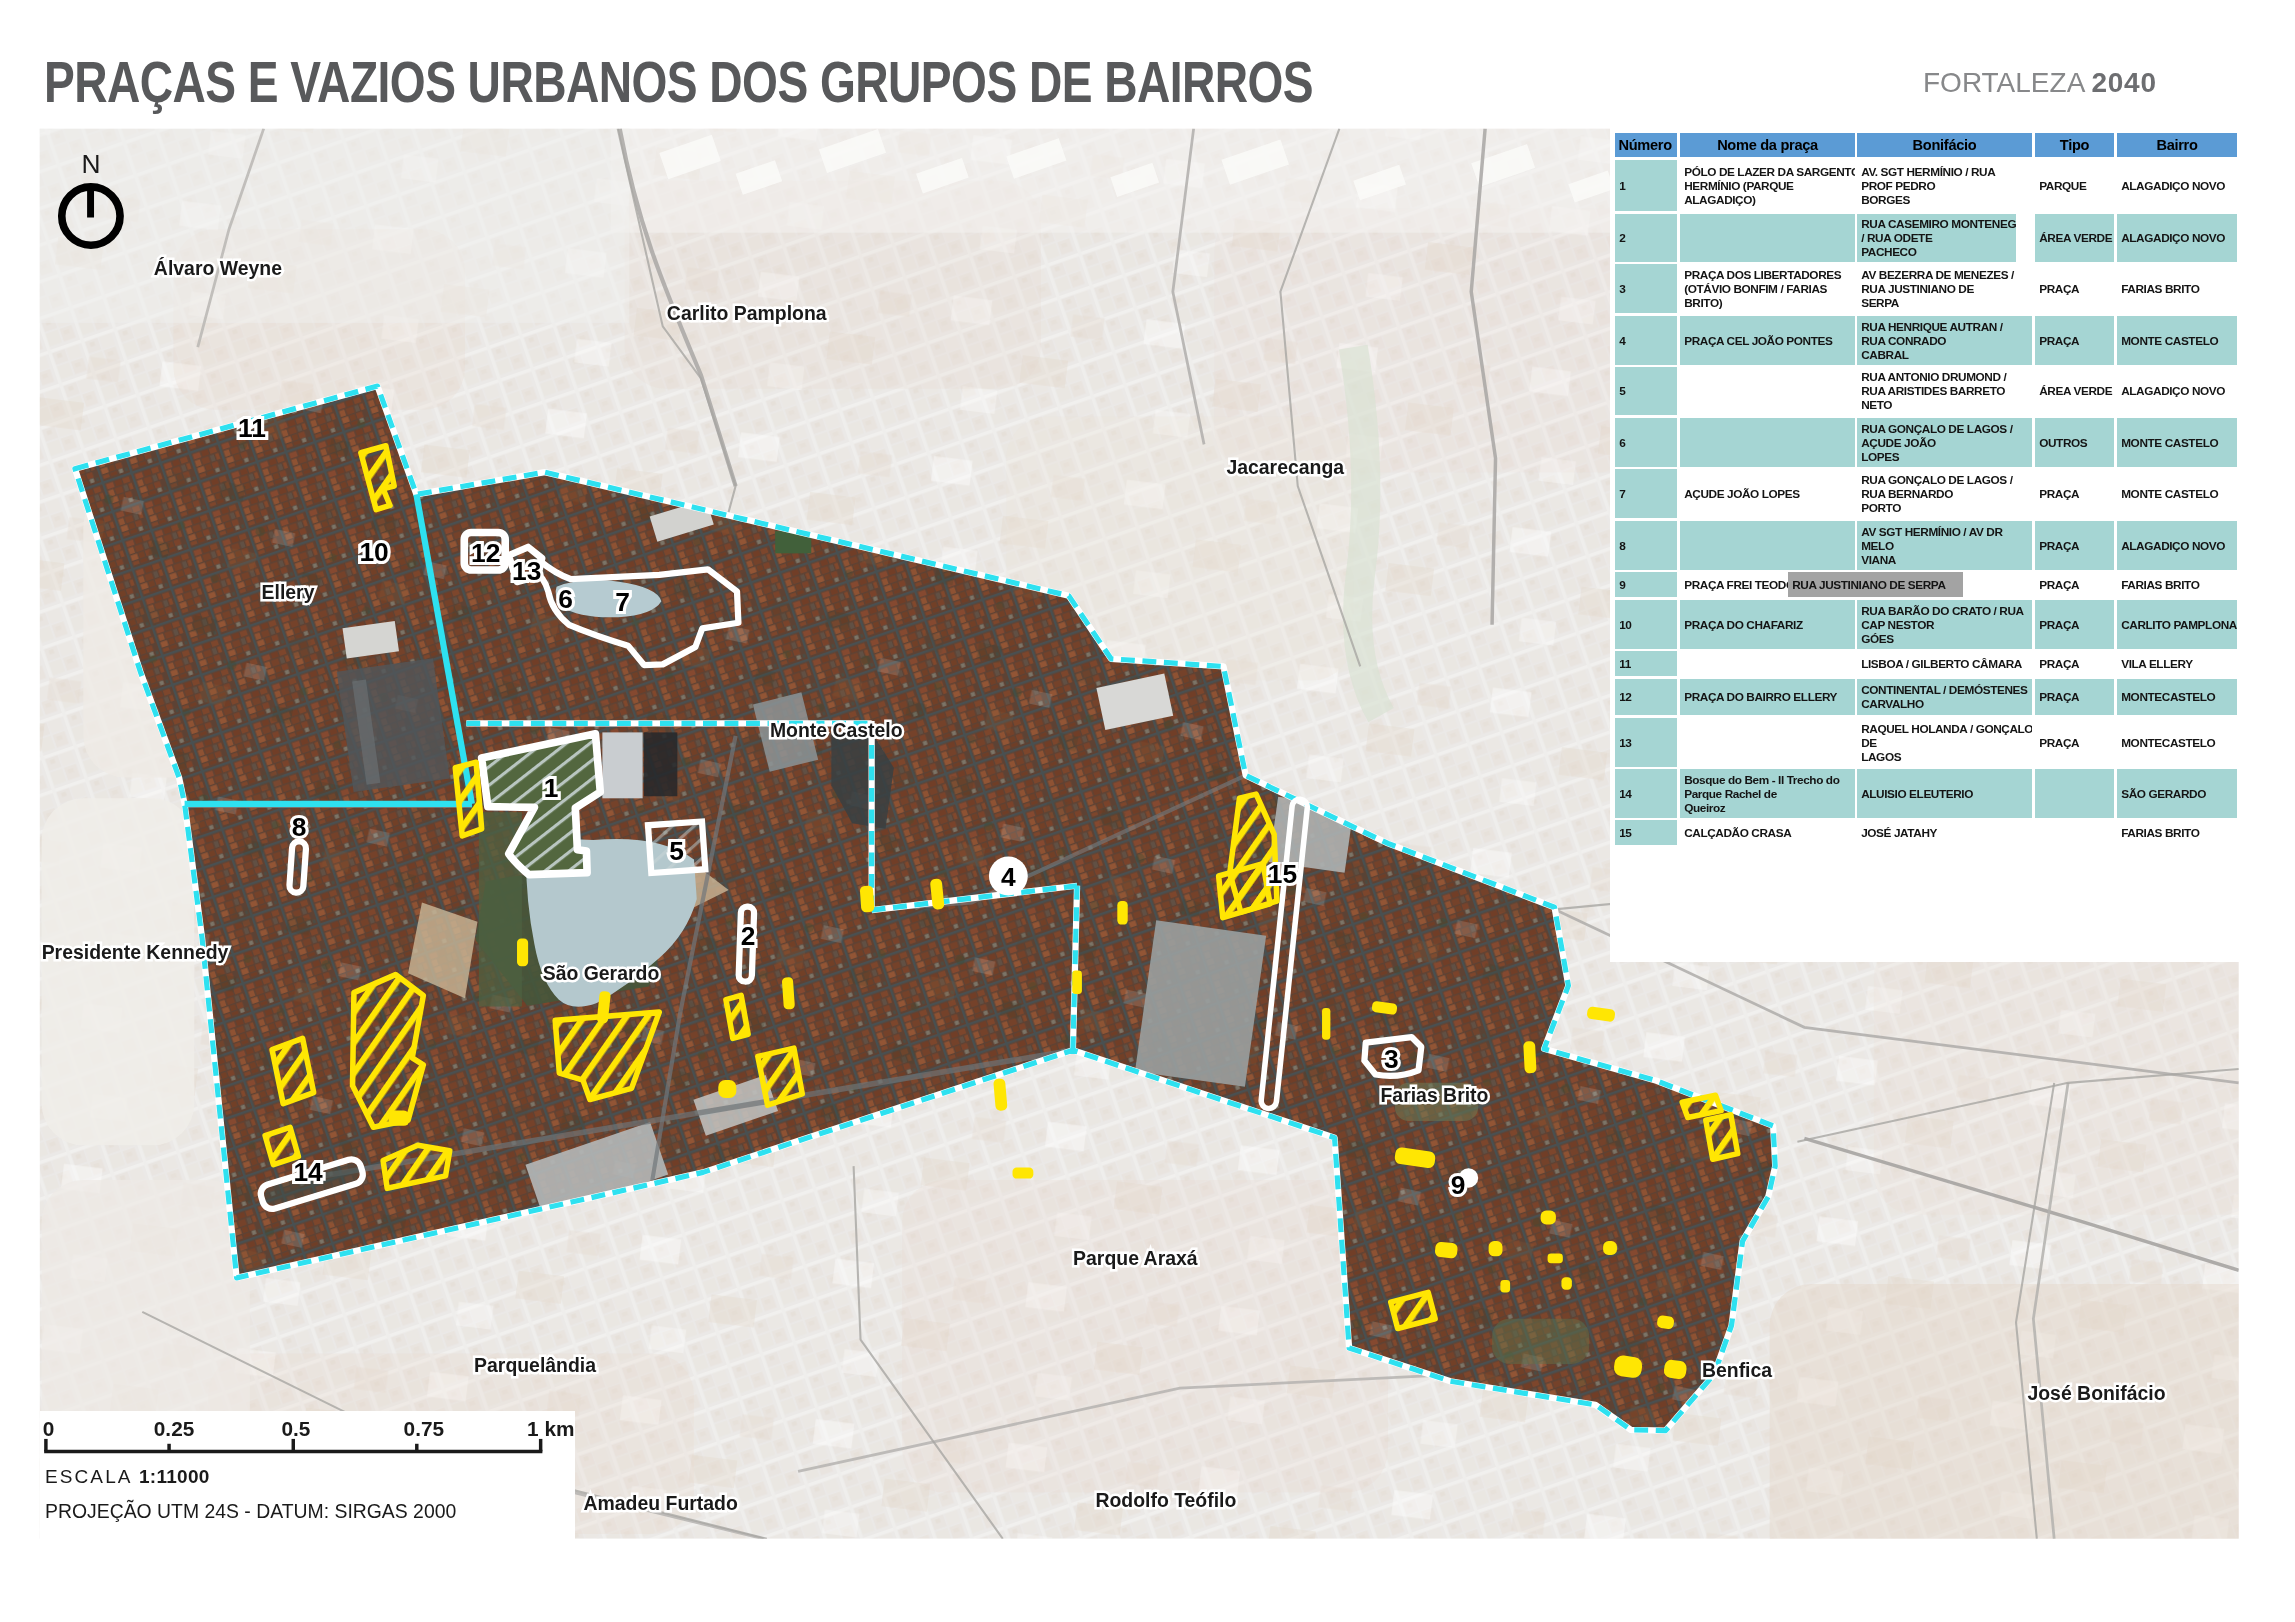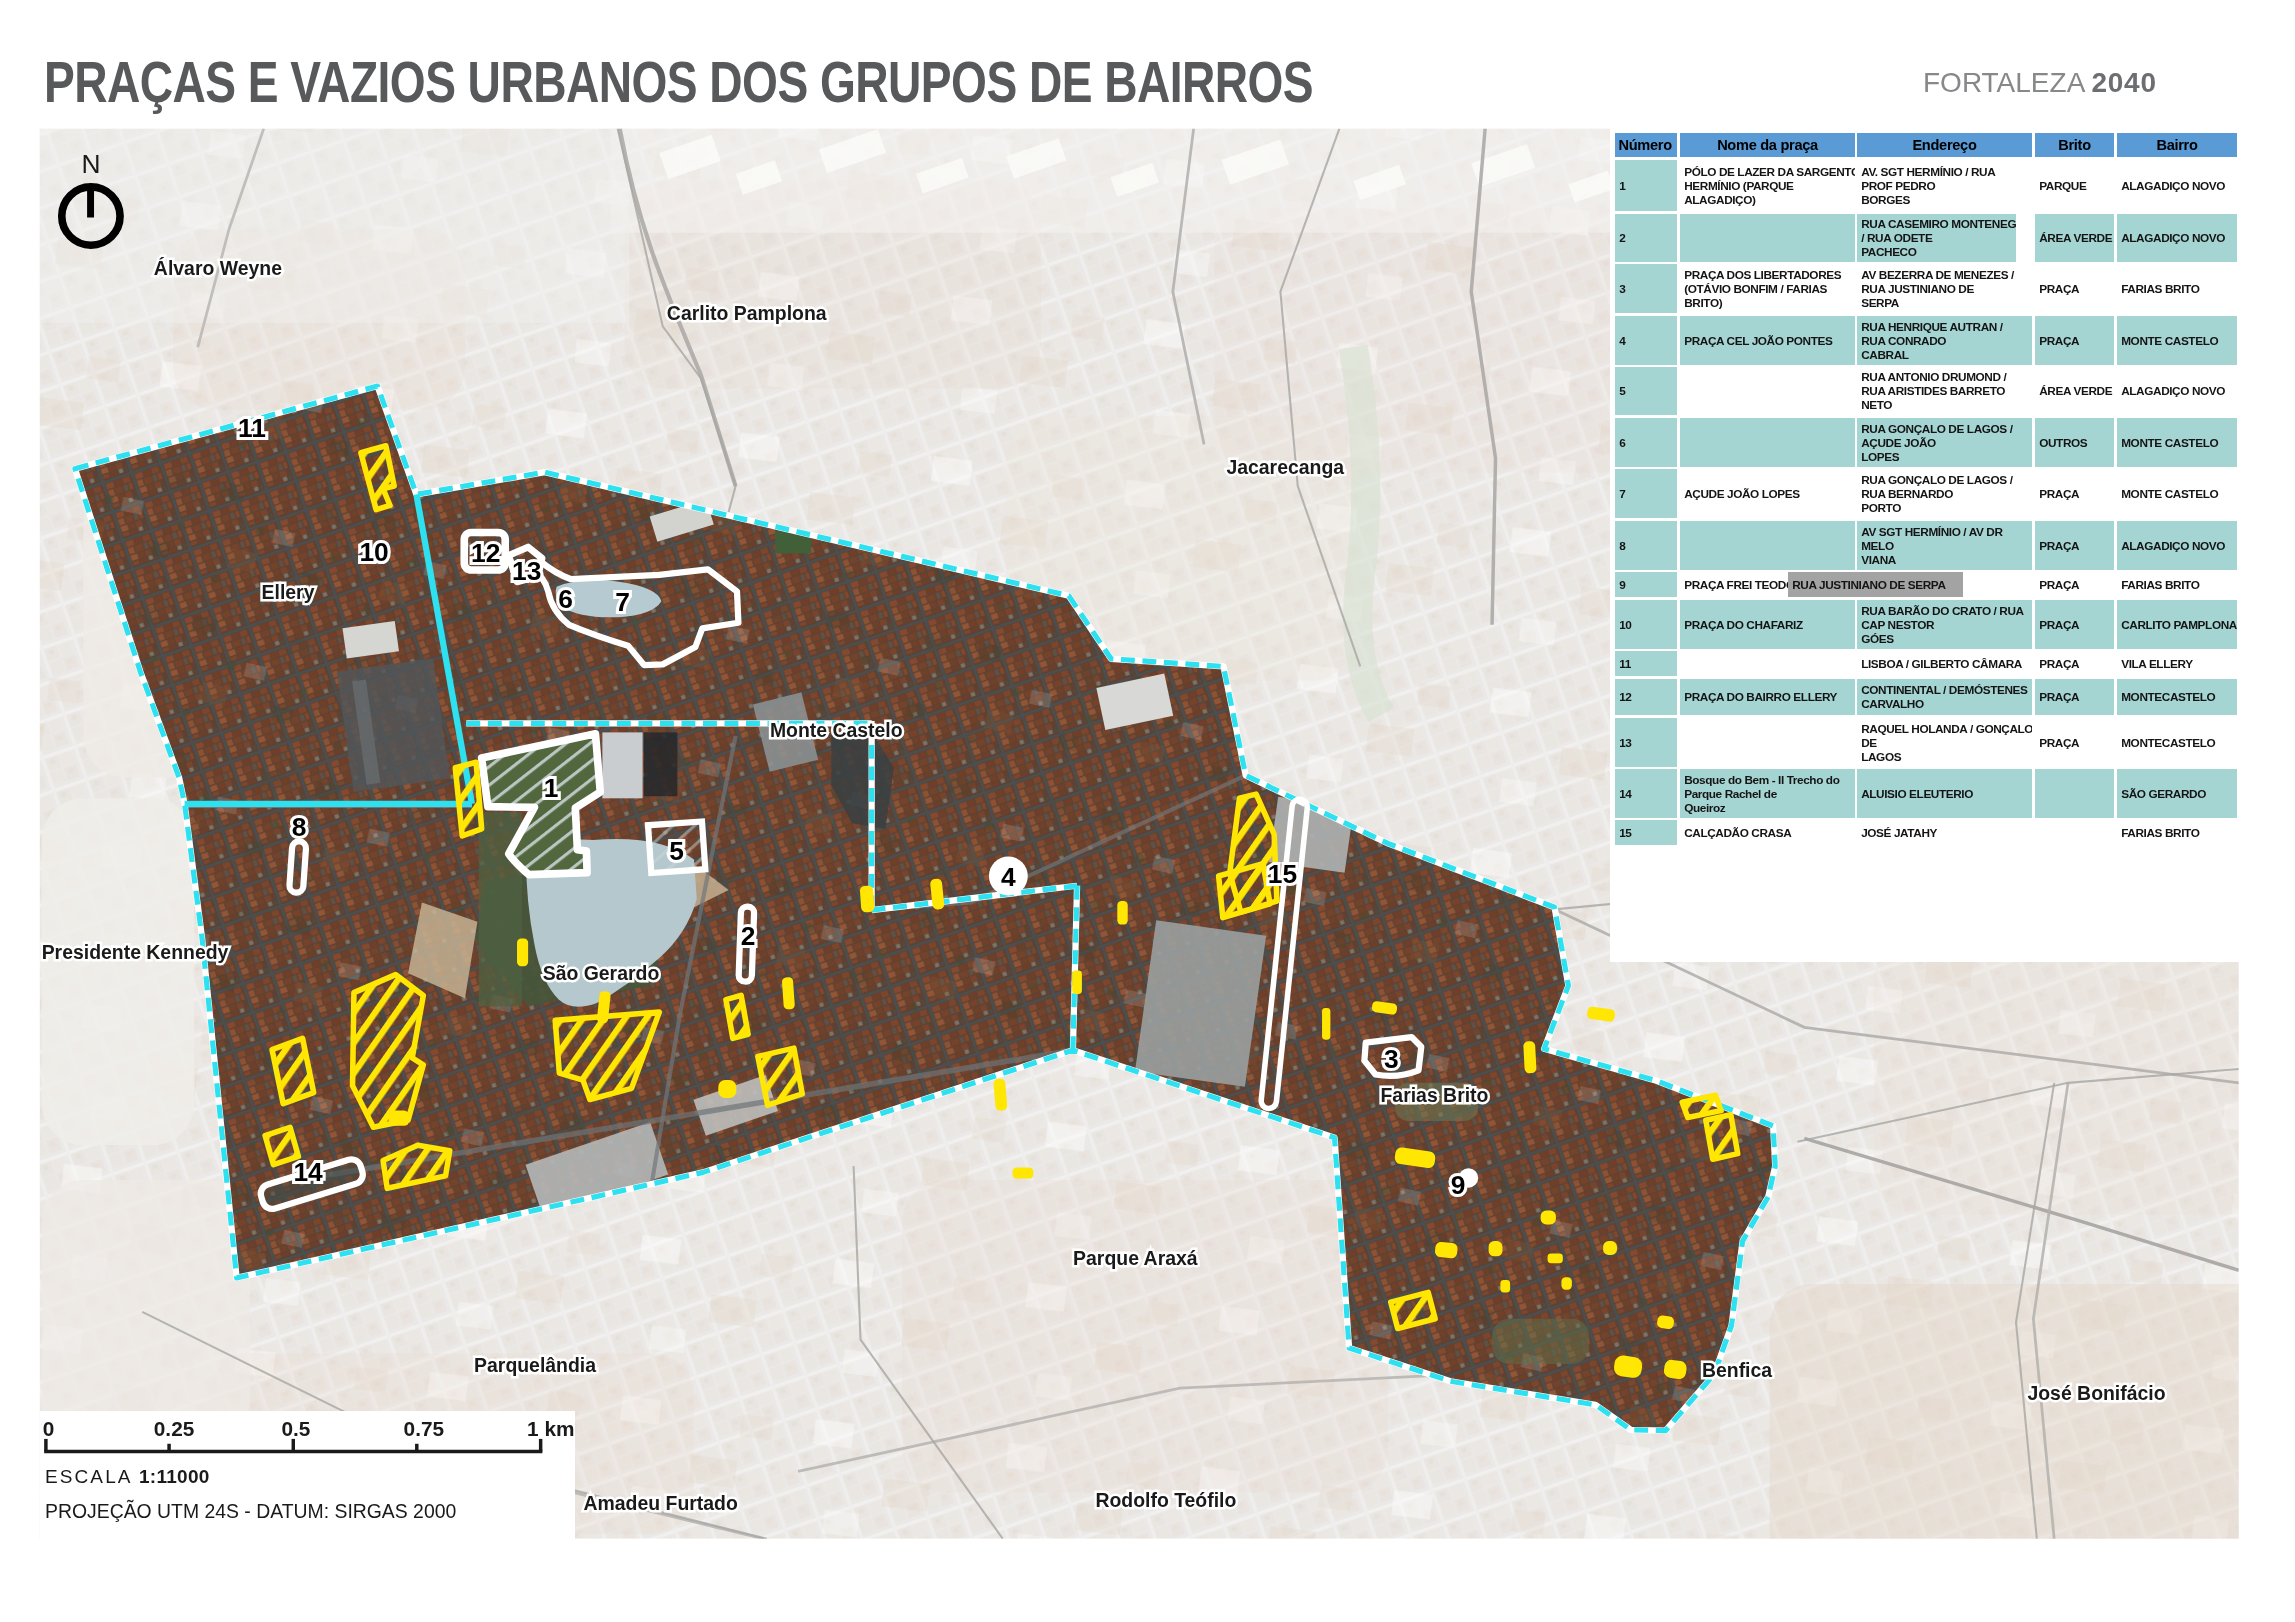--- a/index.html
+++ b/index.html
@@ -323,22 +323,22 @@
             <circle cx="131" cy="311" r="42" stroke-width="11"></circle>
             <line x1="130.5" y1="267" x2="130.5" y2="313" stroke-width="10"></line>
           </g>
           <text x="131" y="249" font-family="Liberation Sans" font-size="38" fill="#1a1a1a" text-anchor="middle">N</text>
         </g>
       </svg></div>
 
 <div id="tablebox"></div>
 <div class="cell hd hl" style="left:1615px;top:133px;width:62px;height:23.6px;background:#5b9bd5">Número</div>
     <div class="cell hd hc" style="left:1680px;top:133px;width:175px;height:23.6px;background:#5b9bd5">Nome da praça</div>
-    <div class="cell hd hc" style="left:1857px;top:133px;width:175px;height:23.6px;background:#5b9bd5">Endereço</div>
-    <div class="cell hd hc" style="left:2035px;top:133px;width:79px;height:23.6px;background:#5b9bd5">Brito</div>
+    <div class="cell hd hc" style="left:1857px;top:133px;width:175px;height:23.6px;background:#5b9bd5">Bonifácio</div>
+    <div class="cell hd hc" style="left:2035px;top:133px;width:79px;height:23.6px;background:#5b9bd5">Tipo</div>
     <div class="cell hd hc" style="left:2117px;top:133px;width:120px;height:23.6px;background:#5b9bd5">Bairro</div>
     <div class="cell " style="left:1615px;top:160px;width:62px;height:51px;background:#a5d5d3">1</div>
     <div class="cell " style="left:1680px;top:160px;width:175px;height:51px;background:#ffffff">PÓLO DE LAZER DA SARGENTO<br>HERMÍNIO (PARQUE<br>ALAGADIÇO)</div>
     <div class="cell " style="left:1857px;top:160px;width:175px;height:51px;background:#ffffff">AV. SGT HERMÍNIO / RUA<br>PROF PEDRO<br>BORGES</div>
     <div class="cell " style="left:2035px;top:160px;width:79px;height:51px;background:#ffffff">PARQUE</div>
     <div class="cell " style="left:2117px;top:160px;width:120px;height:51px;background:#ffffff">ALAGADIÇO NOVO</div>
     <div class="cell " style="left:1615px;top:214px;width:62px;height:48px;background:#a5d5d3">2</div>
     <div class="cell " style="left:1680px;top:214px;width:175px;height:48px;background:#a5d5d3"></div>
     <div class="cell " style="left:1857px;top:214px;width:159px;height:48px;background:#a5d5d3">RUA CASEMIRO MONTENEGRO<br>/ RUA ODETE<br>PACHECO</div>
     <div class="cell " style="left:2035px;top:214px;width:79px;height:48px;background:#a5d5d3">ÁREA VERDE</div>

